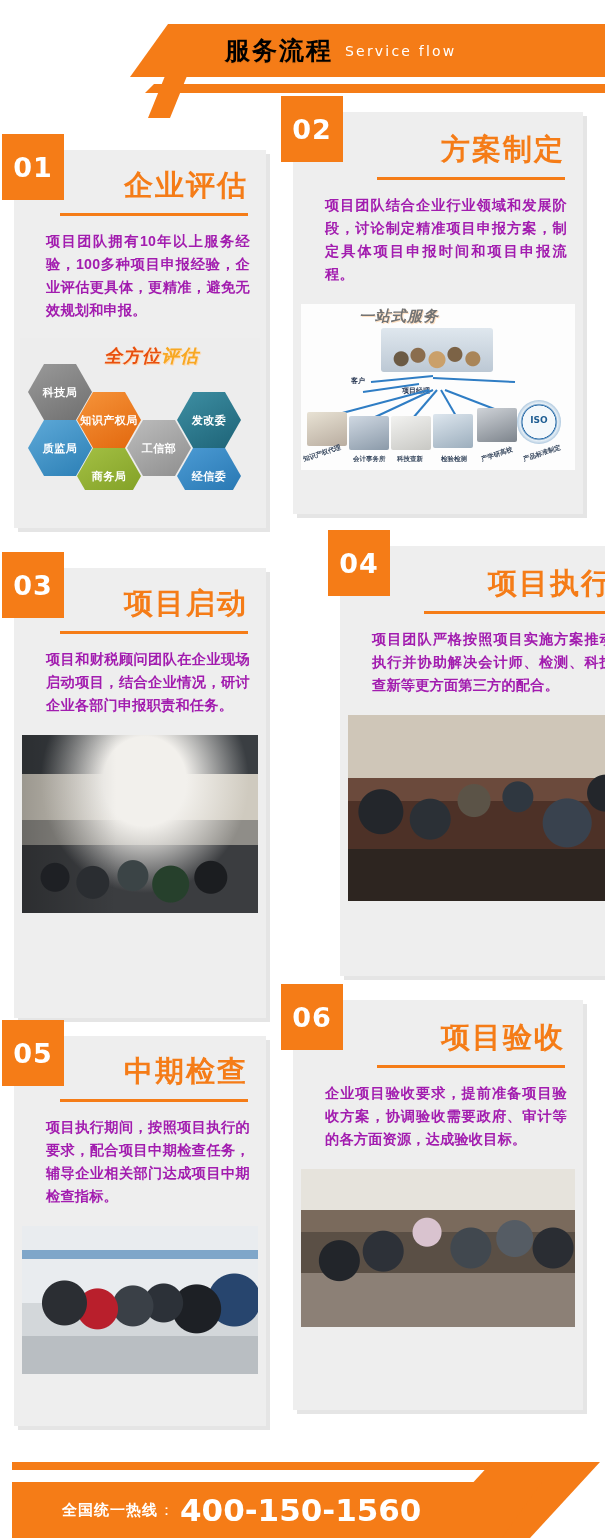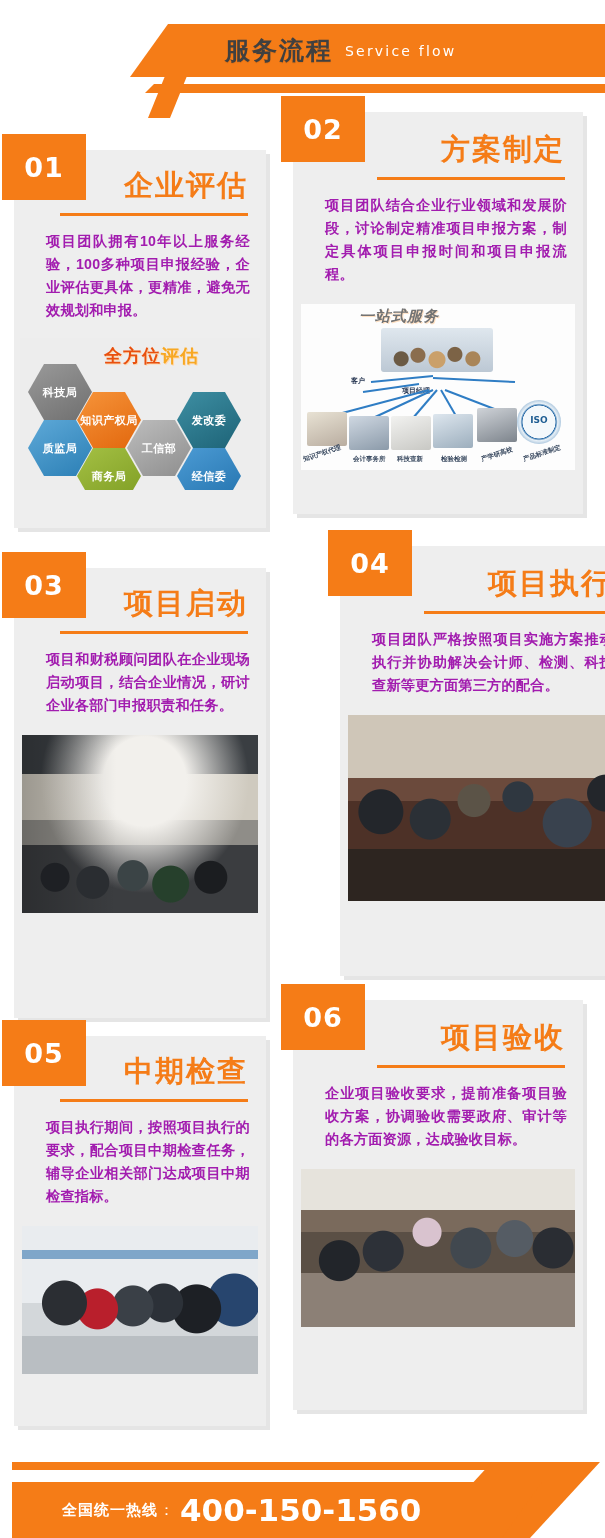--- a/index.html
+++ b/index.html
@@ -13,21 +13,21 @@
   
   .header{position:absolute;left:0;top:0;width:605px;height:118px;}
   .hdr-bar{
     position:absolute;left:130px;top:24px;width:500px;height:53px;
     background:#f57c17;
     -webkit-clip-path:polygon(38px 0,100% 0,100% 100%,0 100%);
     clip-path:polygon(38px 0,100% 0,100% 100%,0 100%);
     display:flex;align-items:center;
   }
   .hdr-title{
-    color:#404040;font-size:25px;font-weight:bold;letter-spacing:2px;
+    color:#000000;font-size:25px;font-weight:bold;letter-spacing:2px;
     margin-left:95px;text-shadow:0 1px 1px rgba(0,0,0,.08);
   }
   .hdr-sub{
     color:#ffffff;font-size:14px;letter-spacing:2.2px;margin-left:12px;
     font-family:"DejaVu Sans",sans-serif;
   }
   .hdr-stripe{
     position:absolute;left:145px;top:84px;width:485px;height:9px;
     background:#f57c17;
     -webkit-clip-path:polygon(9px 0,100% 0,100% 100%,0 100%);
@@ -36,21 +36,21 @@
   .hdr-wedge{
     position:absolute;left:148px;top:24px;width:60px;height:94px;
     background:#f57c17;
     -webkit-clip-path:polygon(38px 0,60px 0,22px 94px,0 94px);
     clip-path:polygon(38px 0,60px 0,22px 94px,0 94px);
   }
 
   
   .card{position:absolute;background:#eeeeee;box-shadow:4px 4px 0 0 rgba(0,0,0,.10);}
   .badge{
-    position:absolute;left:-12px;top:-16px;width:84px;height:66px;background:#f57c17;
+    position:absolute;left:-12px;top:-16px;width:62px;height:66px;background:#f57c17;
     color:#fff;font-size:27px;font-weight:bold;display:flex;align-items:center;
     justify-content:center;font-family:"DejaVu Sans",sans-serif;letter-spacing:1px;
   }
   .card-title{
     color:#f57c17;font-size:29px;font-weight:bold;text-align:right;
     letter-spacing:2px;padding:16px 18px 0 0;
   }
   .title-rule{height:3px;background:#f57c17;margin:7px 18px 0 auto;width:188px;}
   .card-body{
     font-size:14.2px;line-height:1.62;color:#a21caf;font-weight:bold;
@@ -64,21 +64,21 @@
   #card04{left:293px;top:546px;width:290px;height:430px;margin-left:47px;}
   #card05{left:14px;top:1036px;width:252px;height:390px;}
   #card06{left:293px;top:1000px;width:290px;height:410px;}
 
   #card02 .card-title,#card04 .card-title,#card06 .card-title{padding-top:18px;}
 
   
   .hexwrap{position:relative;margin:4px 6px 0 6px;height:152px;background:#ededed;overflow:hidden;}
   .hex-head{
     position:absolute;left:84px;top:6px;font-size:18px;font-weight:bold;letter-spacing:1px;
-    color:#e8500f;text-shadow:1px 1px 0 #ffd9b0;
+    color:#e8500f;text-shadow:1px 1px 0 #ffd9b0;font-style:italic;
   }
   .hex-head .c2{color:#f7a823;}
   .hex{
     position:absolute;width:64px;height:56px;
     -webkit-clip-path:polygon(25% 0,75% 0,100% 50%,75% 100%,25% 100%,0 50%);
     clip-path:polygon(25% 0,75% 0,100% 50%,75% 100%,25% 100%,0 50%);
     display:flex;align-items:center;justify-content:center;text-align:center;
     color:#fff;font-size:11px;font-weight:bold;line-height:1.15;letter-spacing:.5px;
   }
   .hx1{left:8px;top:26px;background:linear-gradient(150deg,#9a9a9a,#6f6f6f);}

